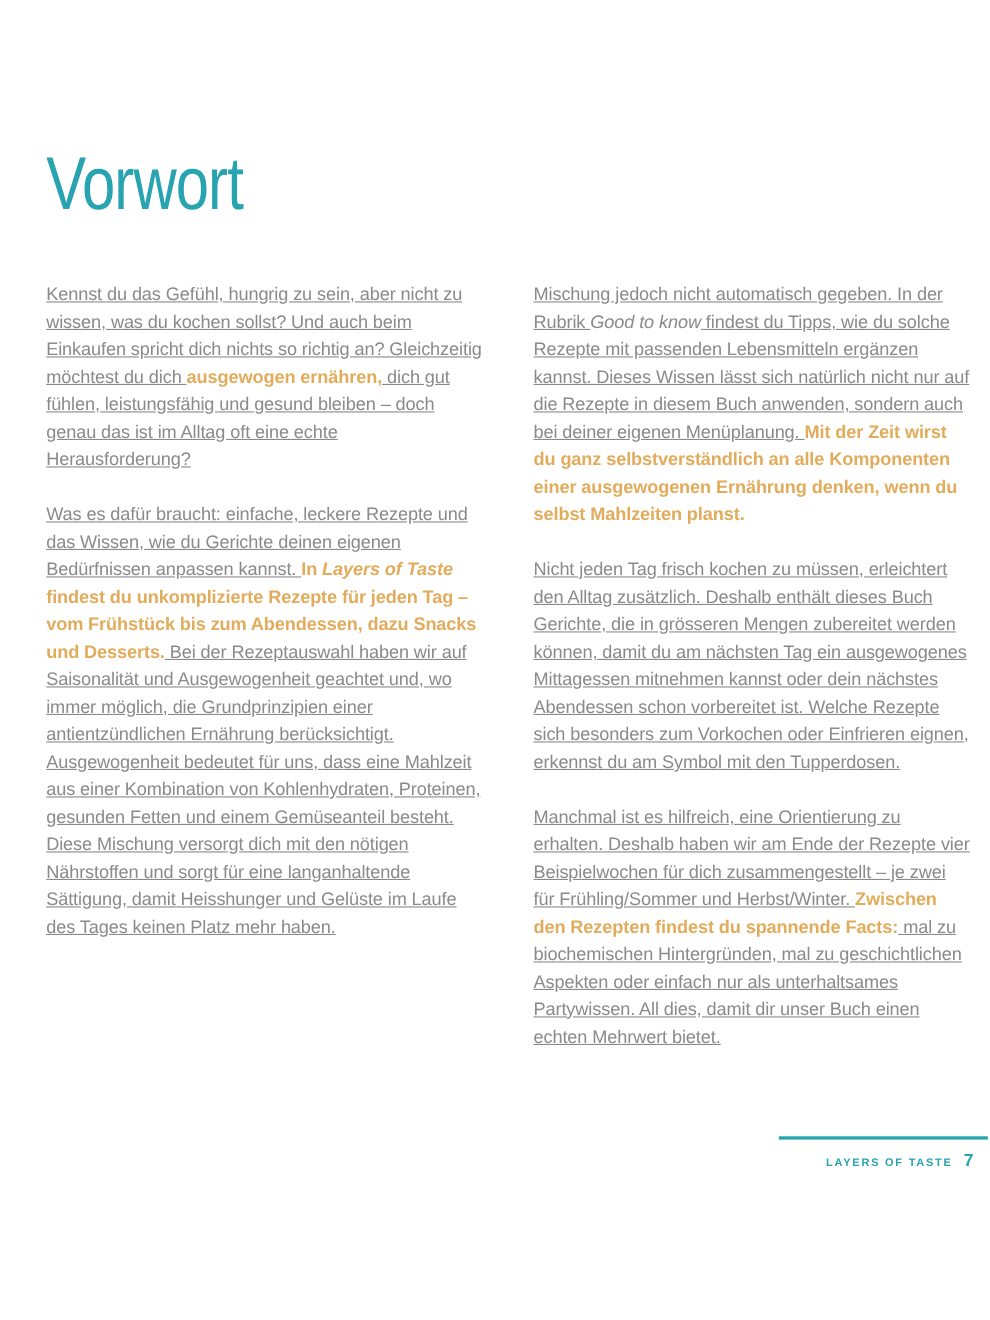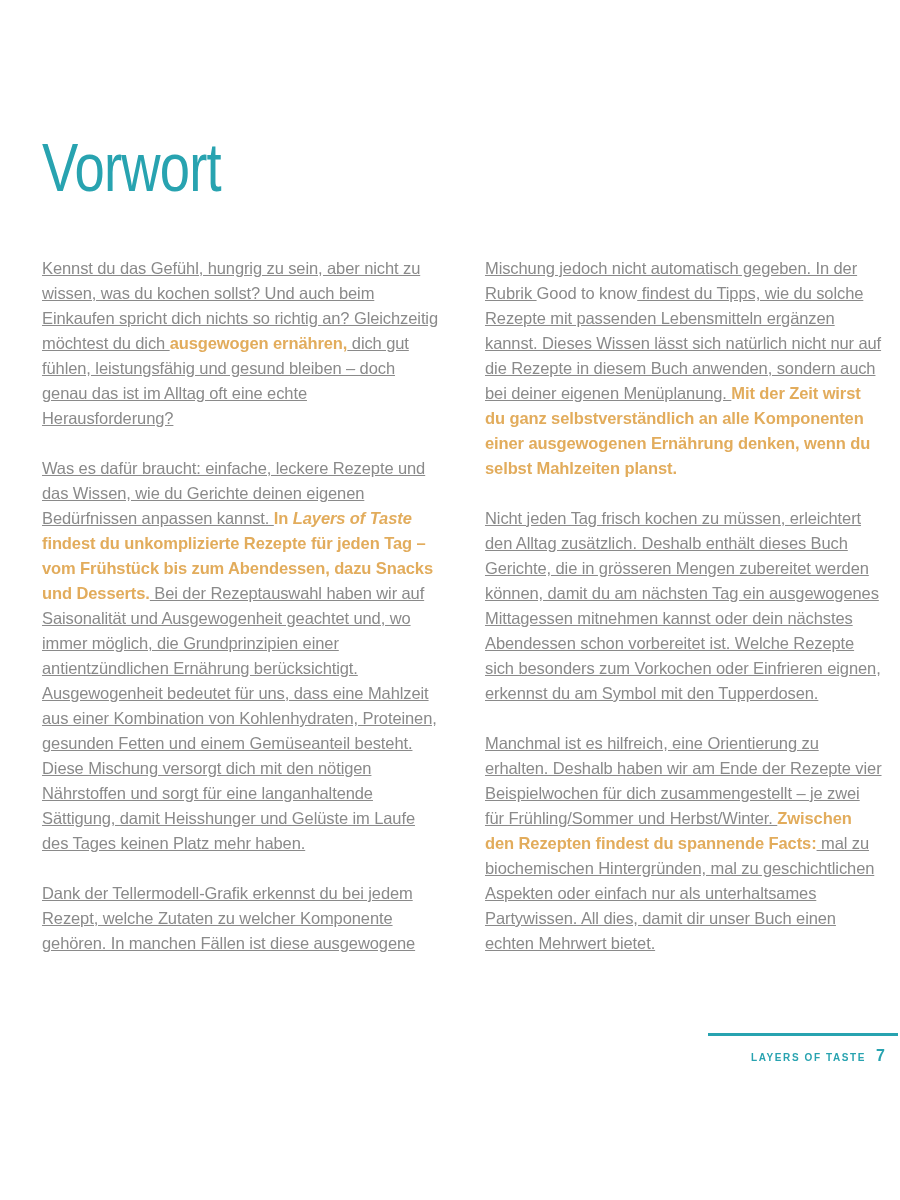--- a/index.html
+++ b/index.html
@@ -45,21 +45,21 @@
     width: 397px;
     color: var(--body-text);
     font-size: 16.5px;
     line-height: 25px;
     letter-spacing: -0.1px;
   }
   .col p { margin: 0 0 25px 0; }
   .run.normal { color: var(--body-text); text-decoration: underline; }
   .run.accent { color: var(--gold); font-weight: 700; }
   .run.accent-italic { color: var(--gold); font-weight: 700; font-style: italic; }
-  .run.italic { }
+  .run.italic { font-style: italic; }
   .footer {
     position: absolute;
     top: 1033px;
     left: 708px;
     width: 190px;
   }
   .footer-rule {
     width: 100%;
     height: 3px;
     background: var(--teal);
@@ -88,21 +88,20 @@
 <body>
 
 <div class="page">
 
   <h1 class="page-title">Vorwort</h1>
 
   <div class="columns">
     <div class="col">
       <p><span class="run normal">Kennst du das Gefühl, hungrig zu sein, aber nicht zu wissen, was du kochen sollst? Und auch beim Einkaufen spricht dich nichts so richtig an? Gleich­zeitig möchtest du dich </span><span class="run accent">ausgewogen ernähren,</span><span class="run normal"> dich gut fühlen, leistungsfähig und gesund bleiben – doch genau das ist im Alltag oft eine echte Herausforderung?</span></p>
       <p><span class="run normal">Was es dafür braucht: einfache, leckere Rezepte und das Wissen, wie du Gerichte deinen eigenen Bedürfnissen anpassen kannst. </span><span class="run accent">In </span><span class="run accent-italic">Layers of Taste</span><span class="run accent"> findest du unkomplizierte Rezepte für jeden Tag – vom Frühstück bis zum Abendessen, dazu Snacks und Desserts.</span><span class="run normal"> Bei der Rezeptauswahl haben wir auf Saisonalität und Ausgewogenheit geachtet und, wo immer möglich, die Grundprinzipien einer antientzündlichen Ernährung berücksichtigt. Ausgewogenheit bedeutet für uns, dass eine Mahlzeit aus einer Kombination von Kohlenhydraten, Proteinen, gesunden Fetten und einem Gemüseanteil besteht. Diese Mischung versorgt dich mit den nötigen Nährstoffen und sorgt für eine langanhaltende Sättigung, damit Heisshunger und Gelüste im Laufe des Tages keinen Platz mehr haben.</span></p>
-      <p><span class="run normal">Dank der Tellermodell-Grafik erkennst du bei jedem Rezept, welche Zutaten zu welcher Komponente gehören. In manchen Fällen ist diese ausgewogene</span></p>
     </div>
     <div class="col">
       <p><span class="run normal">Mischung jedoch nicht automatisch gegeben. In der Rubrik </span><span class="run italic">Good to know</span><span class="run normal"> findest du Tipps, wie du solche Rezepte mit passenden Lebensmitteln ergänzen kannst. Dieses Wissen lässt sich natürlich nicht nur auf die Rezepte in diesem Buch anwenden, sondern auch bei deiner eigenen Menüplanung. </span><span class="run accent">Mit der Zeit wirst du ganz selbstverständlich an alle Komponenten einer ausgewogenen Ernährung denken, wenn du selbst Mahlzeiten planst.</span></p>
       <p><span class="run normal">Nicht jeden Tag frisch kochen zu müssen, erleichtert den Alltag zusätzlich. Deshalb enthält dieses Buch Gerichte, die in grösseren Mengen zubereitet werden können, damit du am nächsten Tag ein ausgewogenes Mittagessen mitnehmen kannst oder dein nächstes Abendessen schon vorbereitet ist. Welche Rezepte sich besonders zum Vorkochen oder Einfrieren eignen, erkennst du am Symbol mit den Tupperdosen.</span></p>
       <p><span class="run normal">Manchmal ist es hilfreich, eine Orientierung zu erhalten. Deshalb haben wir am Ende der Rezepte vier Beispielwochen für dich zusammengestellt – je zwei für Frühling/Sommer und Herbst/Winter. </span><span class="run accent">Zwischen den Rezepten findest du spannende Facts:</span><span class="run normal"> mal zu biochemischen Hintergründen, mal zu geschichtlichen Aspekten oder einfach nur als unterhaltsames Partywissen. All dies, damit dir unser Buch einen echten Mehrwert bietet.</span></p>
     </div>
   </div>
 
   <div class="footer">
     <div class="footer-rule"></div>

